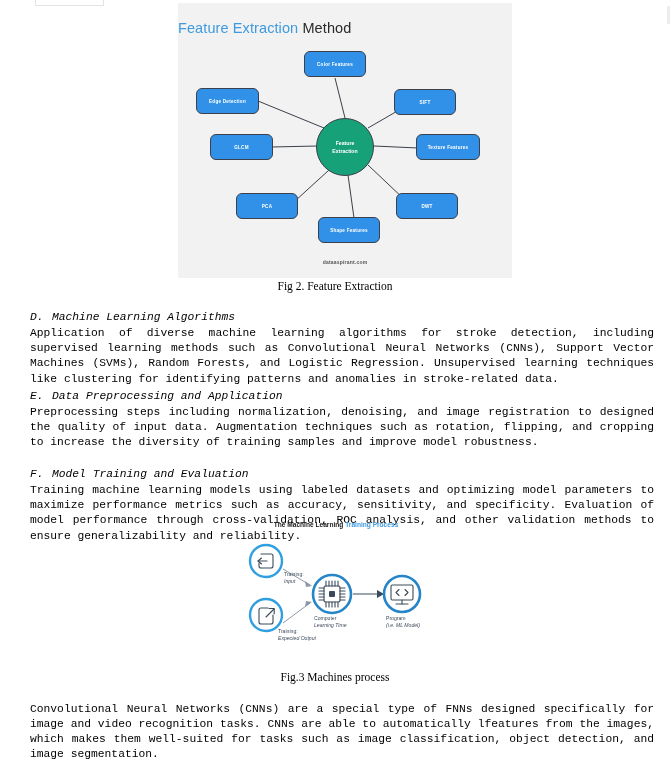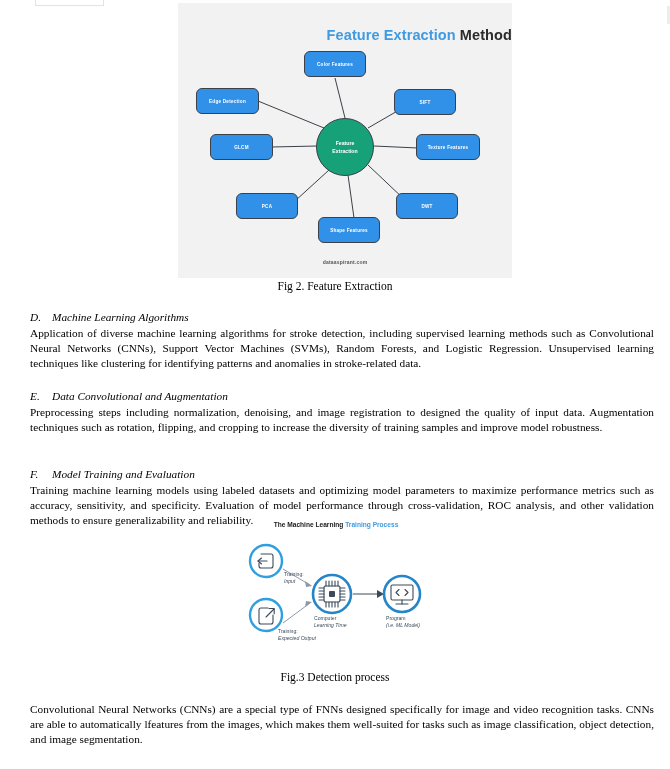--- a/index.html
+++ b/index.html
@@ -39,26 +39,26 @@
   .fig2-wrap {
     position: absolute;
     left: 178px;
     top: 3px;
     width: 334px;
     height: 275px;
     background: #f2f2f2;
   }
   .fig2-title {
     position: absolute;
-    top: 24px;
+    top: 17px;
     left: 0;
     width: 100%;
-    text-align: right;
-    font-family: "Liberation Sans", sans-serif;
-    font-weight: bold;
+    text-align: left;
+    font-family: "Liberation Sans", sans-serif;
+    font-weight: normal;
     font-size: 14.5px;
     letter-spacing: .1px;
     color: #2b2b2b;
   }
   .fig2-title .accent { color: #3f9ae0; }
 
   .fig2-canvas {
     position: absolute;
     inset: 0;
   }
@@ -118,21 +118,21 @@
     text-align: center;
     font-family: "Liberation Serif", serif;
     font-size: 11.5px;
   }
 
   
   .body-col {
     position: absolute;
     left: 30px;
     width: 624px;
-    font-family: Liberation Serif, serif;
+    font-family: Liberation Mono, monospace;
     font-size: 11.3px;
     line-height: 1.34;
     text-align: justify;
   }
   .sec-head {
     font-style: italic;
     margin-bottom: 1px;
     text-align: left;
   }
   .sec-head .letter {
@@ -247,21 +247,21 @@
 
 <div class="body-col" style="top:310px;">
   <div class="sec-head">
     <span class="letter">D.</span><span>Machine Learning Algorithms</span>
   </div>
   <div class="para">Application of diverse machine learning algorithms for stroke       detection, including supervised learning methods such as Convolutional Neural Networks (CNNs), Support Vector Machines (SVMs), Random Forests, and Logistic Regression. Unsupervised learning techniques like clustering for identifying patterns and anomalies in stroke-related data.</div>
 </div>
 
 <div class="body-col" style="top:389px;">
   <div class="sec-head">
-    <span class="letter">E.</span><span>Data Convolutional and Augmentation</span>
+    <span class="letter">E.</span><span>Data Preprocessing and Application</span>
   </div>
   <div class="para">Preprocessing  steps including  normalization, denoising, and image registration to designed the quality of input data. Augmentation techniques such as rotation, flipping, and cropping to increase the diversity of training samples and improve model robustness.</div>
 </div>
 
 <div class="body-col" style="top:467px;">
   <div class="sec-head">
     <span class="letter">F.</span><span>Model Training and Evaluation</span>
   </div>
   <div class="para">Training machine learning models using labeled datasets and optimizing model parameters to maximize performance metrics such as accuracy, sensitivity, and specificity. Evaluation of model performance through cross-validation, ROC analysis, and other validation methods to ensure generalizability and reliability.</div>
 </div>
@@ -353,17 +353,17 @@
       <i>Learning Time</i>
     </div>
 
     <div class="f3label" style="left:150px; top:94px;">
       <span>Program</span>
       <i>(i.e. ML Model)</i>
     </div>
   </div>
 </div>
 
-<div class="fig-caption" style="top:671px;">Fig.3  Detection process</div>
+<div class="fig-caption" style="top:671px;">Fig.3  Machines process</div>
 
 <div class="body-col" style="top:702px;">
   <div class="para">Convolutional Neural Networks (CNNs) are a special type of FNNs designed specifically for image and video recognition tasks. CNNs are able to automatically lfeatures from the images, which makes them well-suited for tasks such as image classification, object detection, and image segmentation.</div>
 </div>
 
 </body></html>

